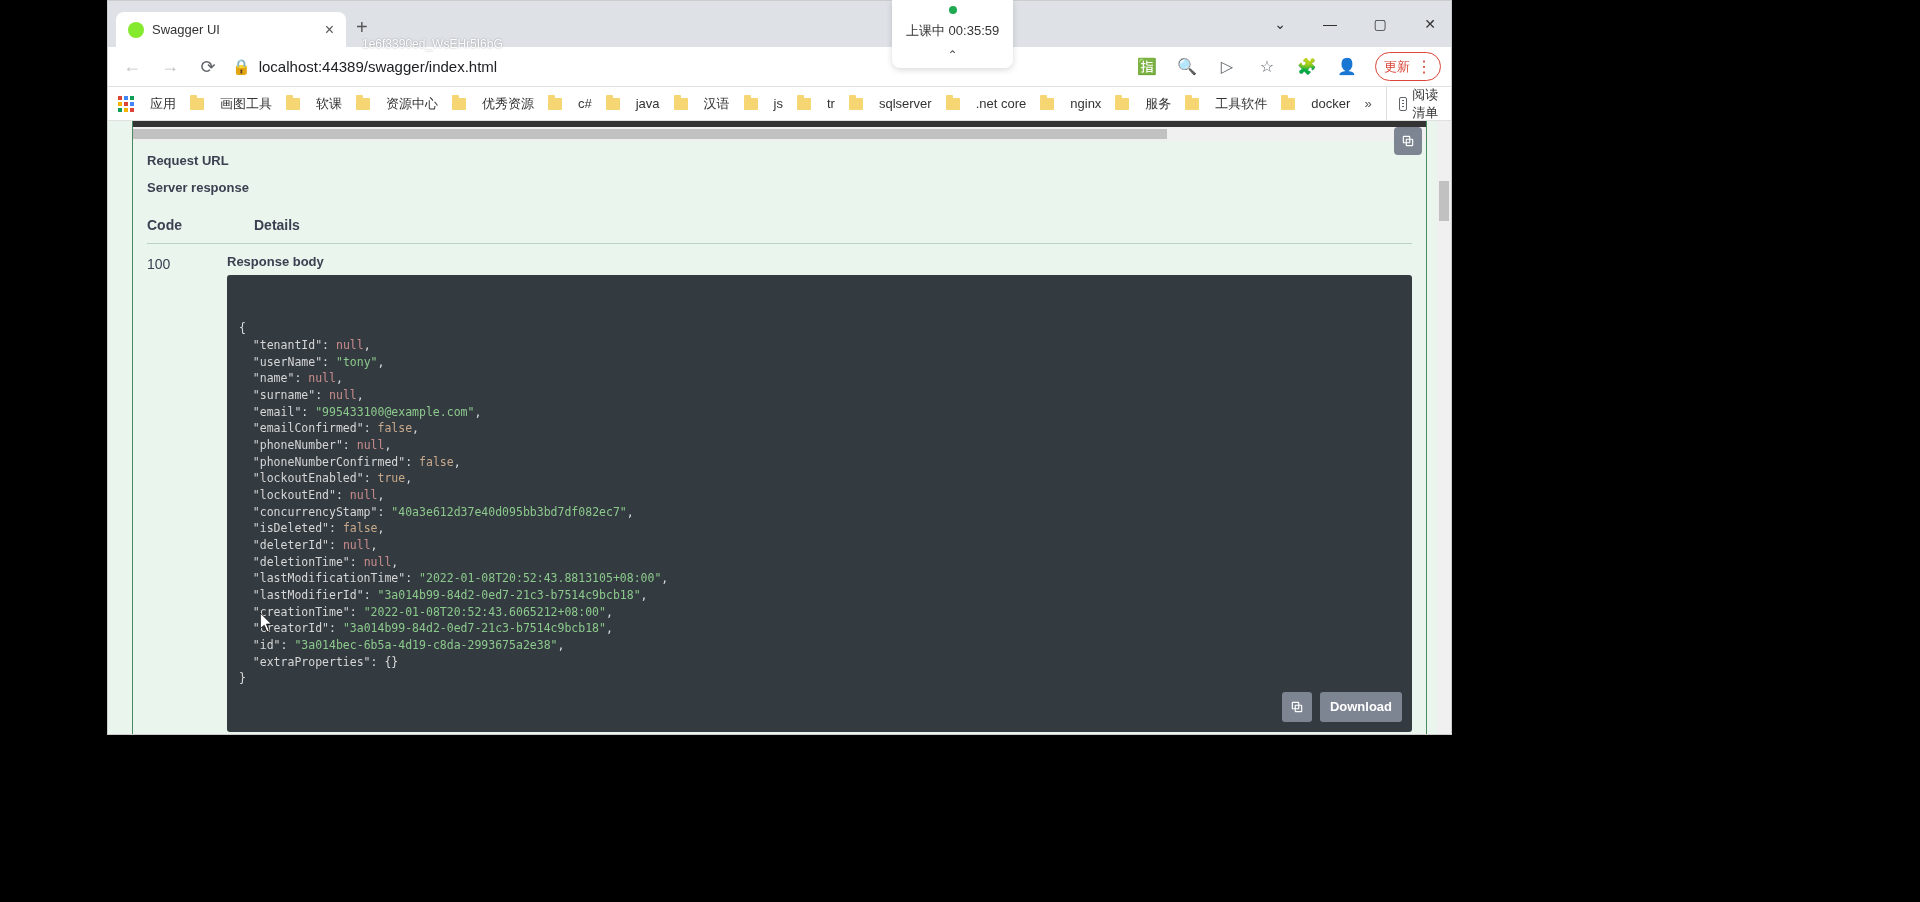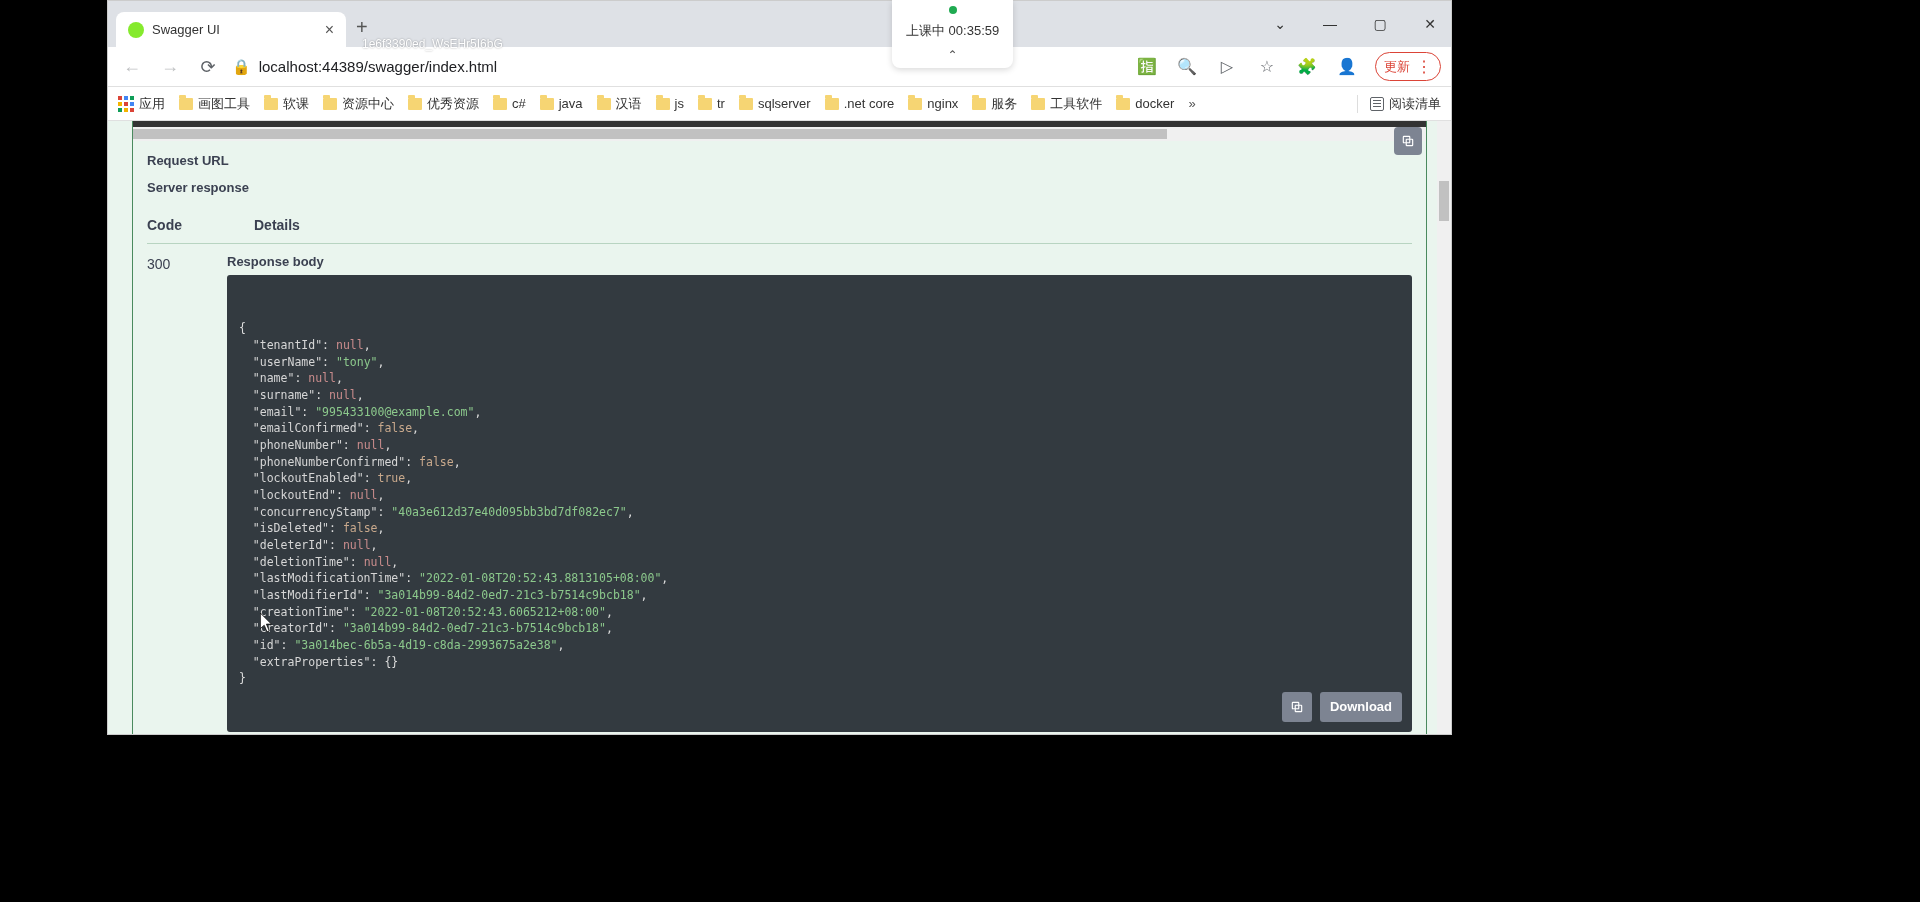--- a/index.html
+++ b/index.html
@@ -99,21 +99,21 @@
     .apps-icon { width: 16px; height: 16px; display: inline-grid; grid-template-columns: repeat(3,4px); grid-template-rows: repeat(3,4px); gap: 2px; }
     .apps-icon span { background: #db4437; }
     .apps-icon span:nth-child(2){background:#4285f4;}
     .apps-icon span:nth-child(3){background:#0f9d58;}
     .apps-icon span:nth-child(4){background:#f4b400;}
     .apps-icon span:nth-child(5){background:#db4437;}
     .apps-icon span:nth-child(6){background:#4285f4;}
     .apps-icon span:nth-child(7){background:#0f9d58;}
     .apps-icon span:nth-child(8){background:#f4b400;}
     .apps-icon span:nth-child(9){background:#db4437;}
-    .bookmark { display: flex; align-items: center; gap: 5px; cursor: pointer; white-space: nowrap; }
+    .bookmark { display: flex; align-items: center; gap: 16px; cursor: pointer; white-space: nowrap; }
     .folder-icon { width: 14px; height: 12px; background: #f6d573; border-radius: 1px; display: inline-block; position: relative; }
     .folder-icon::before { content:""; position:absolute; top:-3px; left:0; width:7px; height:3px; background:#f6d573; border-radius:1px 1px 0 0; }
     .bm-more { color: #555; }
     .reading-list { display:flex; align-items:center; gap:5px; margin-left:auto; border-left:1px solid #ddd; padding-left:12px; }
     .list-icon { width:14px; height:14px; border:1.5px solid #5f6368; border-radius:2px; display:inline-block; position:relative; }
     .list-icon::after { content:""; position:absolute; left:2px; top:2px; right:2px; height:1.5px; background:#5f6368; box-shadow: 0 3px 0 #5f6368, 0 6px 0 #5f6368; }
     
     .content {
       flex: 1;
       background: #eaf5ee;
@@ -297,21 +297,21 @@
       <div class="sec-title">Request URL</div>
 
       <div class="sec-title mt">Server response</div>
 
       <div class="tbl-head">
         <span>Code</span>
         <span>Details</span>
       </div>
 
       <div class="response-row">
-        <div class="code-col">300</div>
+        <div class="code-col">100</div>
         <div class="details-col">
           <div class="subtitle">Response body</div>
           <div class="code-box" id="resp-body">
             <div>{</div><div><span class="k">  "tenantId"</span>: <span class="n">null</span>,</div><div><span class="k">  "userName"</span>: <span class="s">"tony"</span>,</div><div><span class="k">  "name"</span>: <span class="n">null</span>,</div><div><span class="k">  "surname"</span>: <span class="n">null</span>,</div><div><span class="k">  "email"</span>: <span class="s">"995433100@example.com"</span>,</div><div><span class="k">  "emailConfirmed"</span>: <span class="b">false</span>,</div><div><span class="k">  "phoneNumber"</span>: <span class="n">null</span>,</div><div><span class="k">  "phoneNumberConfirmed"</span>: <span class="b">false</span>,</div><div><span class="k">  "lockoutEnabled"</span>: <span class="b">true</span>,</div><div><span class="k">  "lockoutEnd"</span>: <span class="n">null</span>,</div><div><span class="k">  "concurrencyStamp"</span>: <span class="s">"40a3e612d37e40d095bb3bd7df082ec7"</span>,</div><div><span class="k">  "isDeleted"</span>: <span class="b">false</span>,</div><div><span class="k">  "deleterId"</span>: <span class="n">null</span>,</div><div><span class="k">  "deletionTime"</span>: <span class="n">null</span>,</div><div><span class="k">  "lastModificationTime"</span>: <span class="s">"2022-01-08T20:52:43.8813105+08:00"</span>,</div><div><span class="k">  "lastModifierId"</span>: <span class="s">"3a014b99-84d2-0ed7-21c3-b7514c9bcb18"</span>,</div><div><span class="k">  "creationTime"</span>: <span class="s">"2022-01-08T20:52:43.6065212+08:00"</span>,</div><div><span class="k">  "creatorId"</span>: <span class="s">"3a014b99-84d2-0ed7-21c3-b7514c9bcb18"</span>,</div><div><span class="k">  "id"</span>: <span class="s">"3a014bec-6b5a-4d19-c8da-2993675a2e38"</span>,</div><div><span class="k">  "extraProperties"</span>: <span class="">{}</span></div><div>}</div><div class="code-actions">
               <span class="code-copy">
                 <svg width="14" height="14" viewBox="0 0 24 24" fill="none" stroke="white" stroke-width="2">
                     <rect x="9" y="9" width="11" height="11" rx="1"></rect>
                     <rect x="4" y="4" width="11" height="11" rx="1"></rect>
                   </svg>
               </span>

